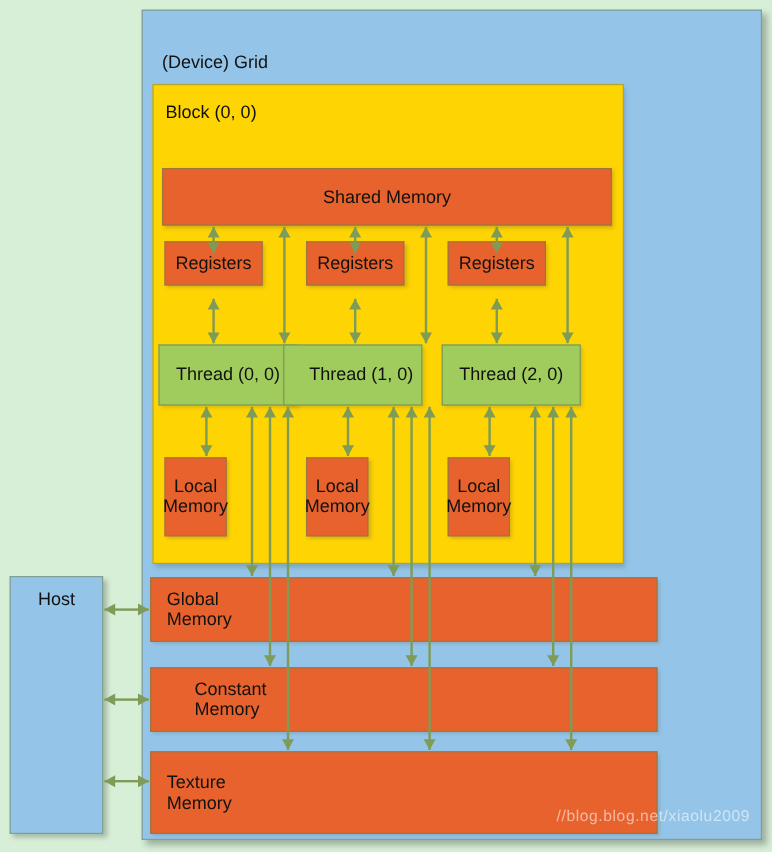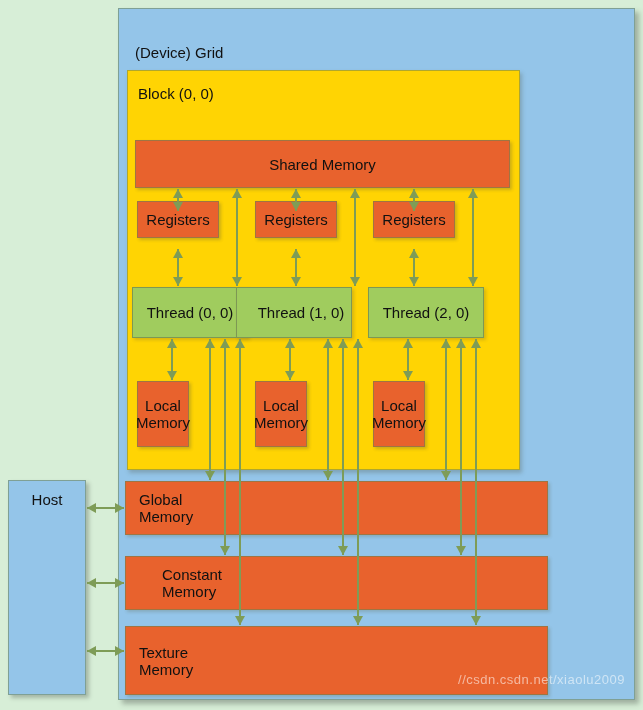--- a/index.html
+++ b/index.html
@@ -128,15 +128,15 @@
   <div class="varrow" style="left:460px;top:339px;height:216px;"></div>
 
   <div class="varrow" style="left:239px;top:339px;height:286px;"></div>
   <div class="varrow" style="left:357px;top:339px;height:286px;"></div>
   <div class="varrow" style="left:475px;top:339px;height:286px;"></div>
 
   <div class="harrow" style="left:87px;top:507px;width:37px;"></div>
   <div class="harrow" style="left:87px;top:582px;width:37px;"></div>
   <div class="harrow" style="left:87px;top:650px;width:37px;"></div>
 
-  <div class="watermark">//csdn.csdn.net/xiaolu2009</div>
+  <div class="watermark">//blog.blog.net/xiaolu2009</div>
 
 </div>
 
 </body></html>

